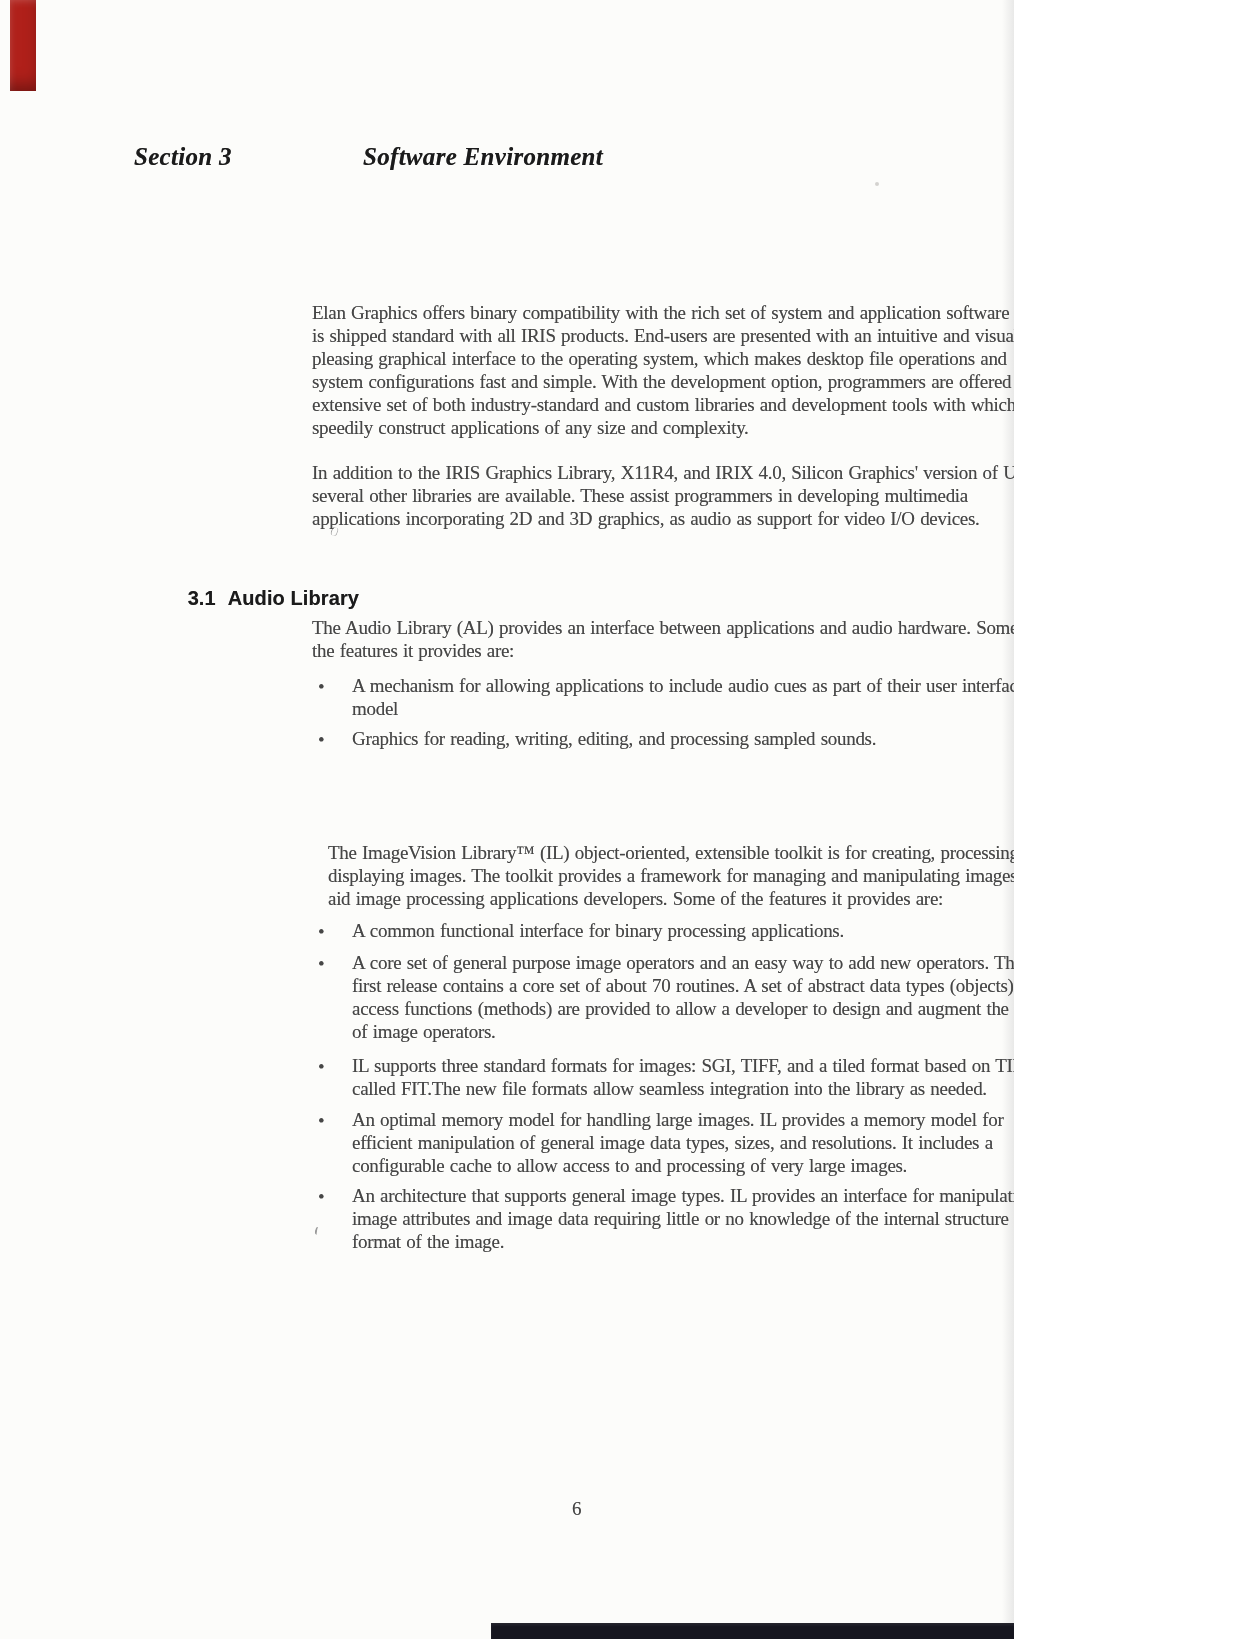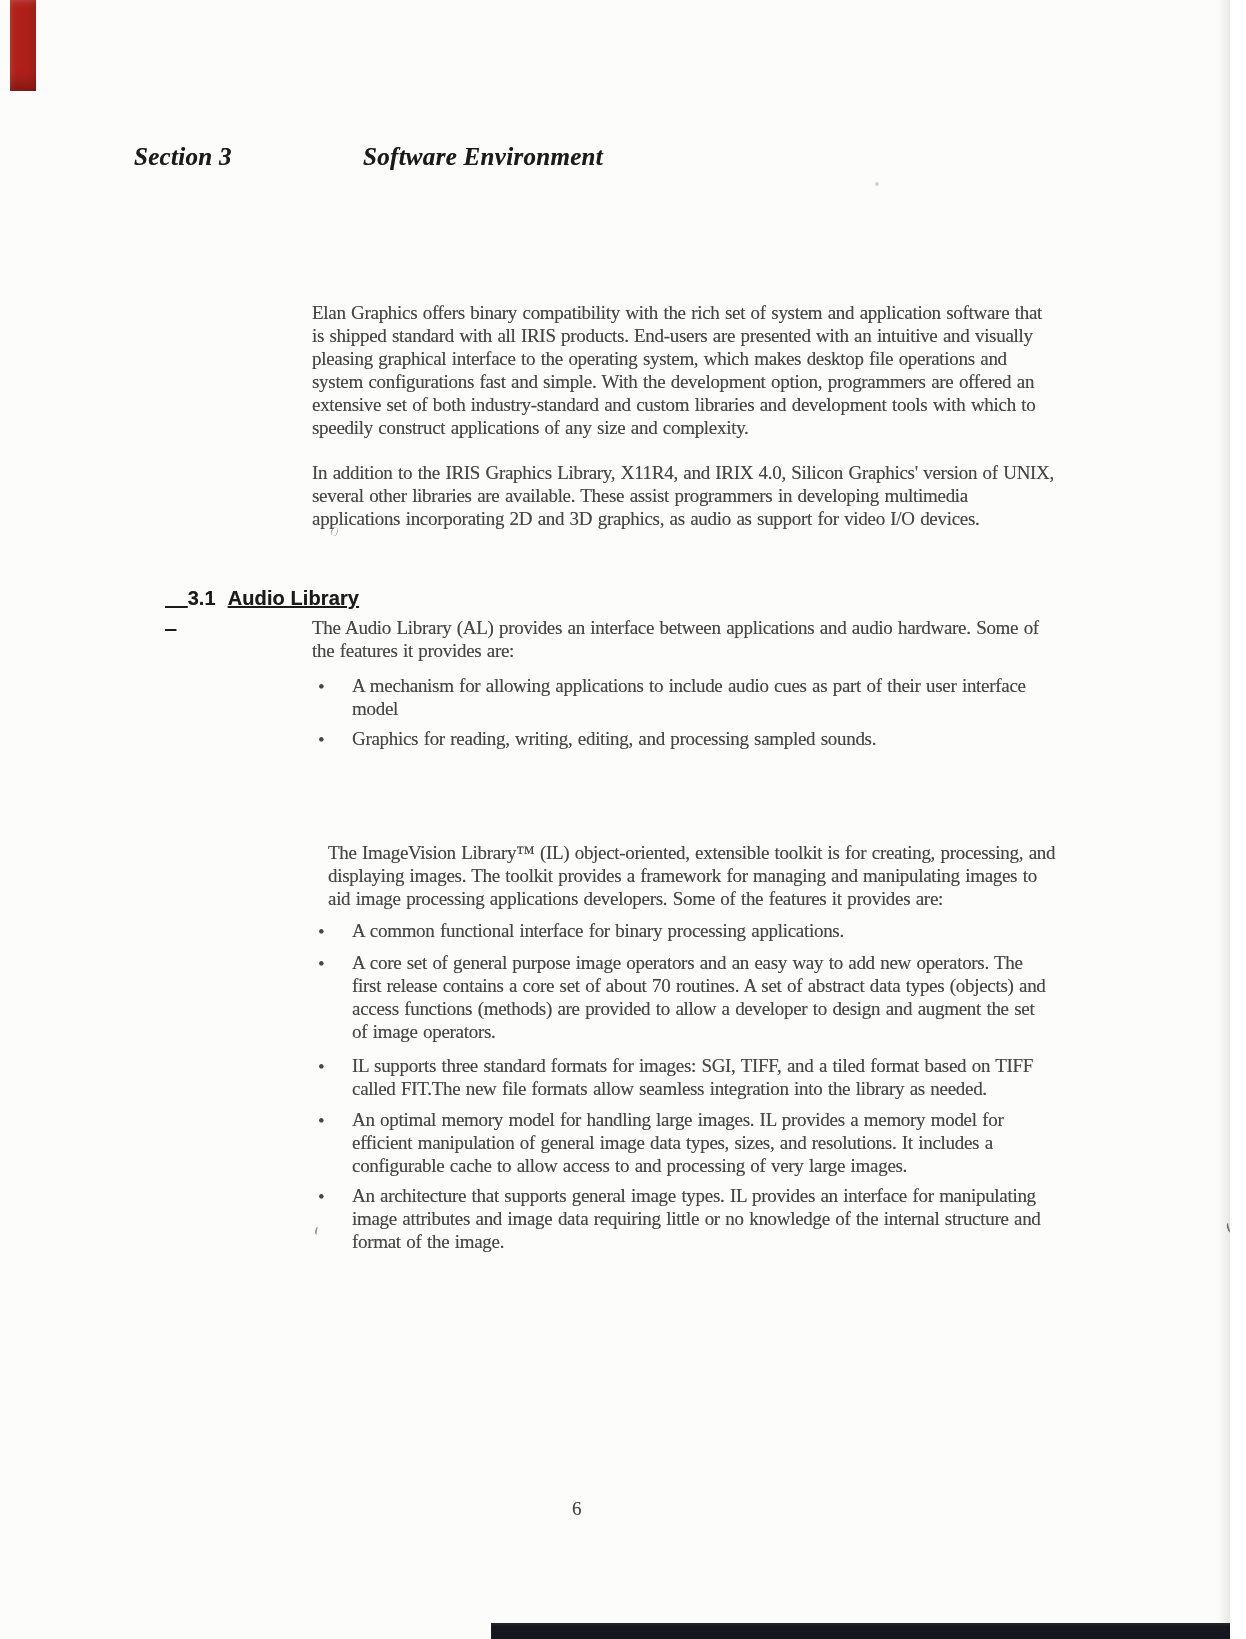--- a/index.html
+++ b/index.html
@@ -2,21 +2,21 @@
 <html style="--paper: #fcfcfa; --ink: #464646; --heading_ink: #1b1b1b; --red_bar: #b0201a; --footer_bar: #16161f;"><head>
 <meta charset="utf-8">
 <style>
   html, body {
     margin: 0;
     padding: 0;
     background: #ffffff;
   }
   .page {
     position: relative;
-    width: 1230px;
+    width: 1014px;
     height: 1639px;
     background: var(--paper, #fcfcfa);
     overflow: hidden;
     font-family: "Liberation Serif", serif;
   }
 
   
   .red-tab {
     position: absolute;
     left: 10px;
@@ -115,21 +115,20 @@
   .shead {
     position: absolute;
     left: 165px;
     font-family: "Liberation Sans", sans-serif;
     font-weight: 700;
     font-size: 20px;
     letter-spacing: 0.1px;
     color: var(--heading_ink, #1b1b1b);
     text-shadow: 0 0 0.5px rgba(25,25,25,0.55);
     white-space: pre;
-    text-decoration: underline;
   }
   .h31 { top: 564px; }
   .h32 { top: 789px; }
   .shead .num { display: inline-block; margin-right: 12px; }
 
   
   .bullet {
     position: absolute;
     left: 318px;
   }

